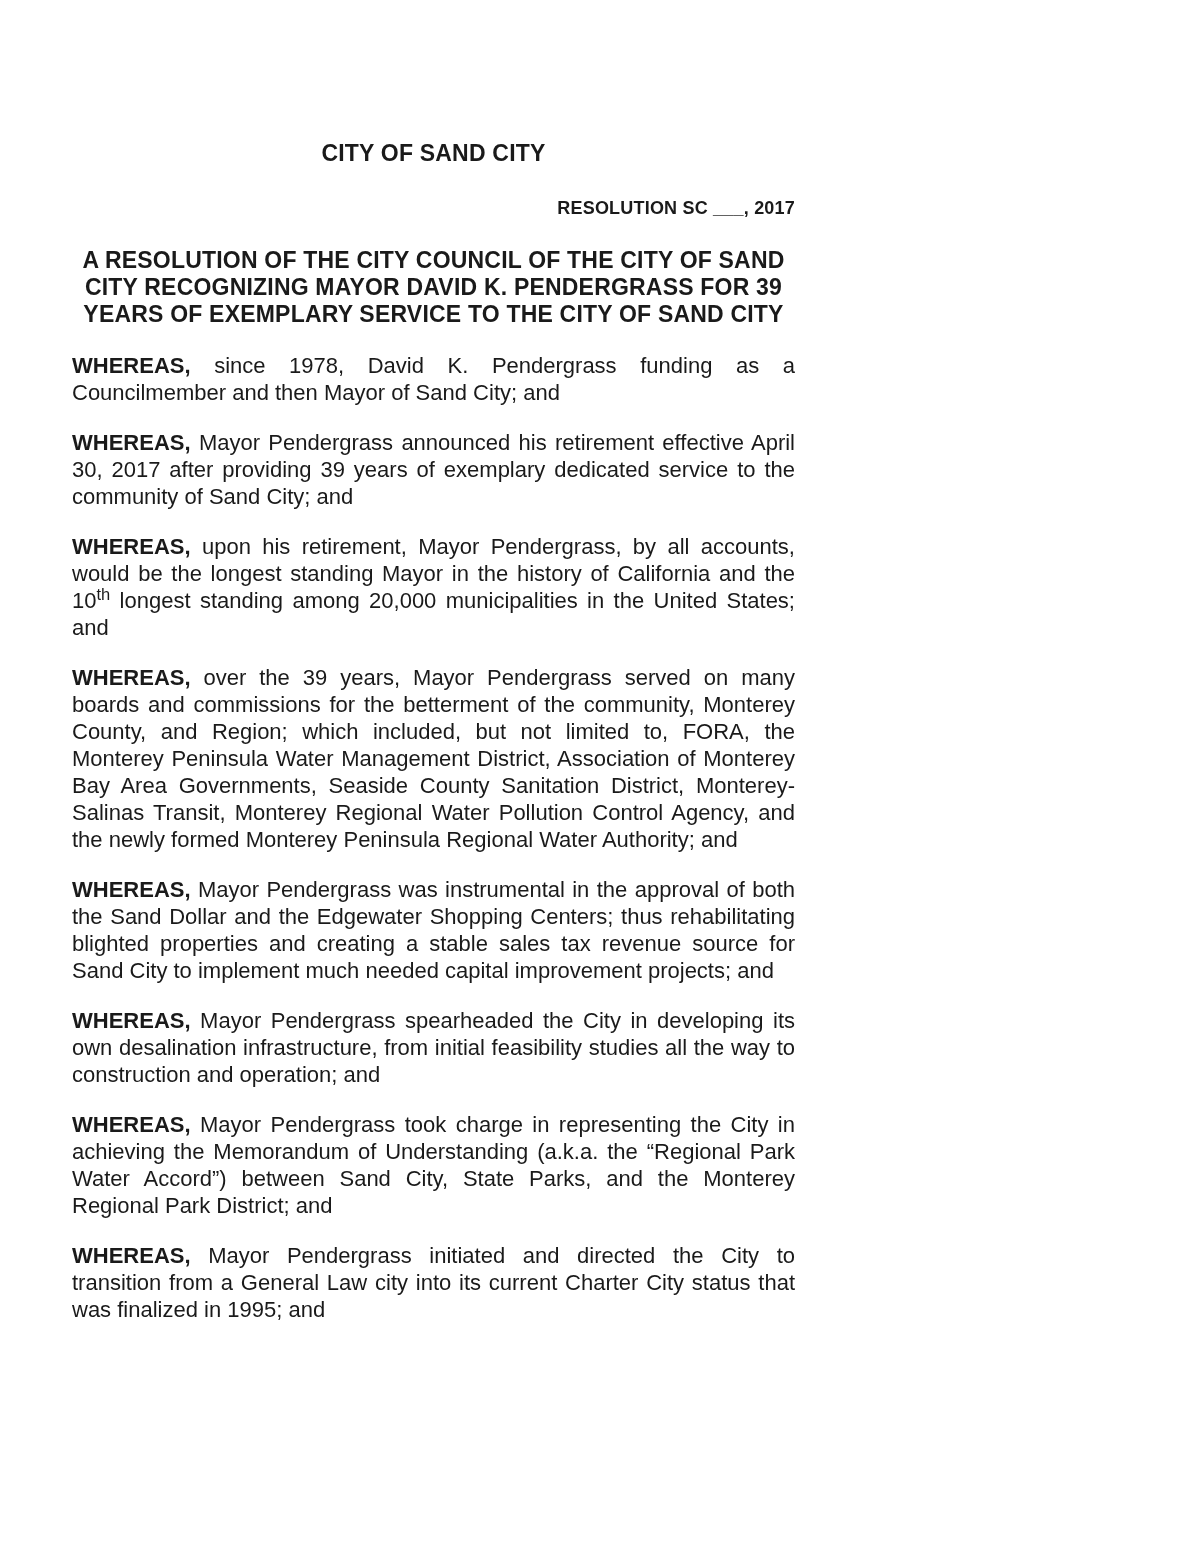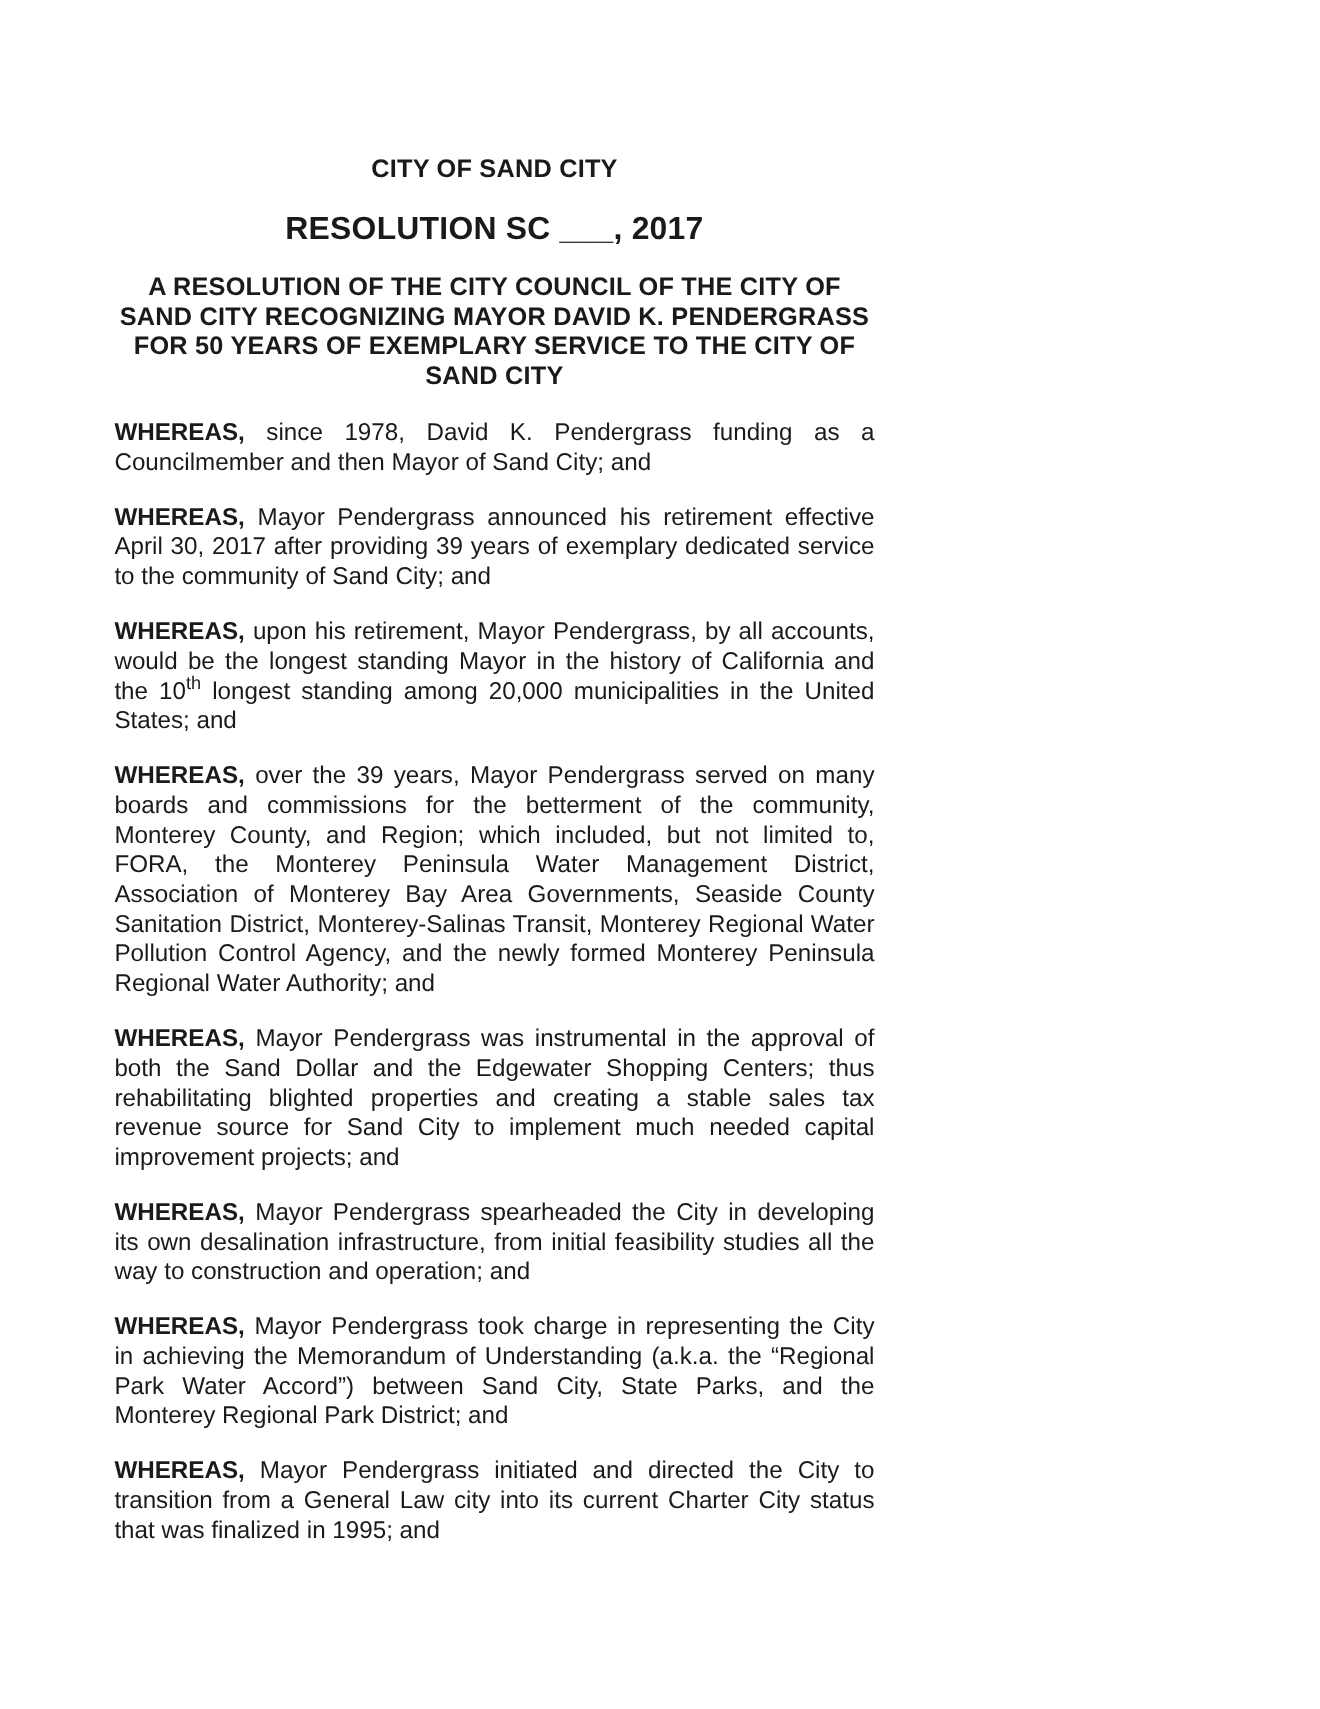--- a/index.html
+++ b/index.html
@@ -6,37 +6,37 @@
     margin: 0;
     padding: 0;
     background: #ffffff;
   }
   .page {
     position: relative;
     width: 969px;
     height: 1554px;
     background: #ffffff;
     box-sizing: border-box;
-    padding: 140px 174px 0 104px;
+    padding: 140px 174px 0 72px;
     font-family: "Liberation Sans", "DejaVu Sans", sans-serif;
     color: #1a1a1a;
     overflow: hidden;
   }
   .doc-title {
     font-size: 23px;
     font-weight: bold;
     text-align: center;
     line-height: 27px;
     margin: 0 0 28px 0;
     letter-spacing: 0.2px;
   }
   .res-line {
-    font-size: 29px;
+    font-size: 18px;
     font-weight: bold;
-    text-align: center;
+    text-align: right;
     line-height: 27px;
     margin: 0 0 25px 0;
     letter-spacing: 0.2px;
   }
   .doc-heading {
     font-size: 23px;
     font-weight: bold;
     text-align: center;
     line-height: 27px;
     margin: 0 0 24px 0;
@@ -59,21 +59,21 @@
 </style>
 </head>
 <body>
 
 <div class="page">
 
   <h1 class="doc-title">CITY OF SAND CITY</h1>
 
   <div class="res-line">RESOLUTION SC ___, 2017</div>
 
-  <h2 class="doc-heading">A RESOLUTION OF THE CITY COUNCIL OF THE CITY OF SAND CITY RECOGNIZING MAYOR DAVID K. PENDERGRASS FOR 50 YEARS OF EXEMPLARY SERVICE TO THE CITY OF SAND CITY</h2>
+  <h2 class="doc-heading">A RESOLUTION OF THE CITY COUNCIL OF THE CITY OF SAND CITY RECOGNIZING MAYOR DAVID K. PENDERGRASS FOR 39 YEARS OF EXEMPLARY SERVICE TO THE CITY OF SAND CITY</h2>
 
   <p class="body-para"><strong>WHEREAS,</strong> <span>since 1978, David K. Pendergrass funding as a Councilmember and then Mayor of Sand City; and</span></p>
 
   <p class="body-para"><strong>WHEREAS,</strong> <span>Mayor Pendergrass announced his retirement effective April 30, 2017 after providing 39 years of exemplary dedicated service to the community of Sand City; and</span></p>
 
   <p class="body-para"><strong>WHEREAS,</strong> <span>upon his retirement, Mayor Pendergrass, by all accounts, would be the longest standing Mayor in the history of California and the 10</span><sup>th</sup> <span>longest standing among 20,000 municipalities in the United States; and</span></p>
 
   <p class="body-para"><strong>WHEREAS,</strong> <span>over the 39 years, Mayor Pendergrass served on many boards and commissions for the betterment of the community, Monterey County, and Region; which included, but not limited to, FORA, the Monterey Peninsula Water Management District, Association of Monterey Bay Area Governments, Seaside County Sanitation District, Monterey-Salinas Transit, Monterey Regional Water Pollution Control Agency, and the newly formed Monterey Peninsula Regional Water Authority; and</span></p>
 
   <p class="body-para"><strong>WHEREAS,</strong> <span>Mayor Pendergrass was instrumental in the approval of both the Sand Dollar and the Edgewater Shopping Centers; thus rehabilitating blighted properties and creating a stable sales tax revenue source for Sand City to implement much needed capital improvement projects; and</span></p>

